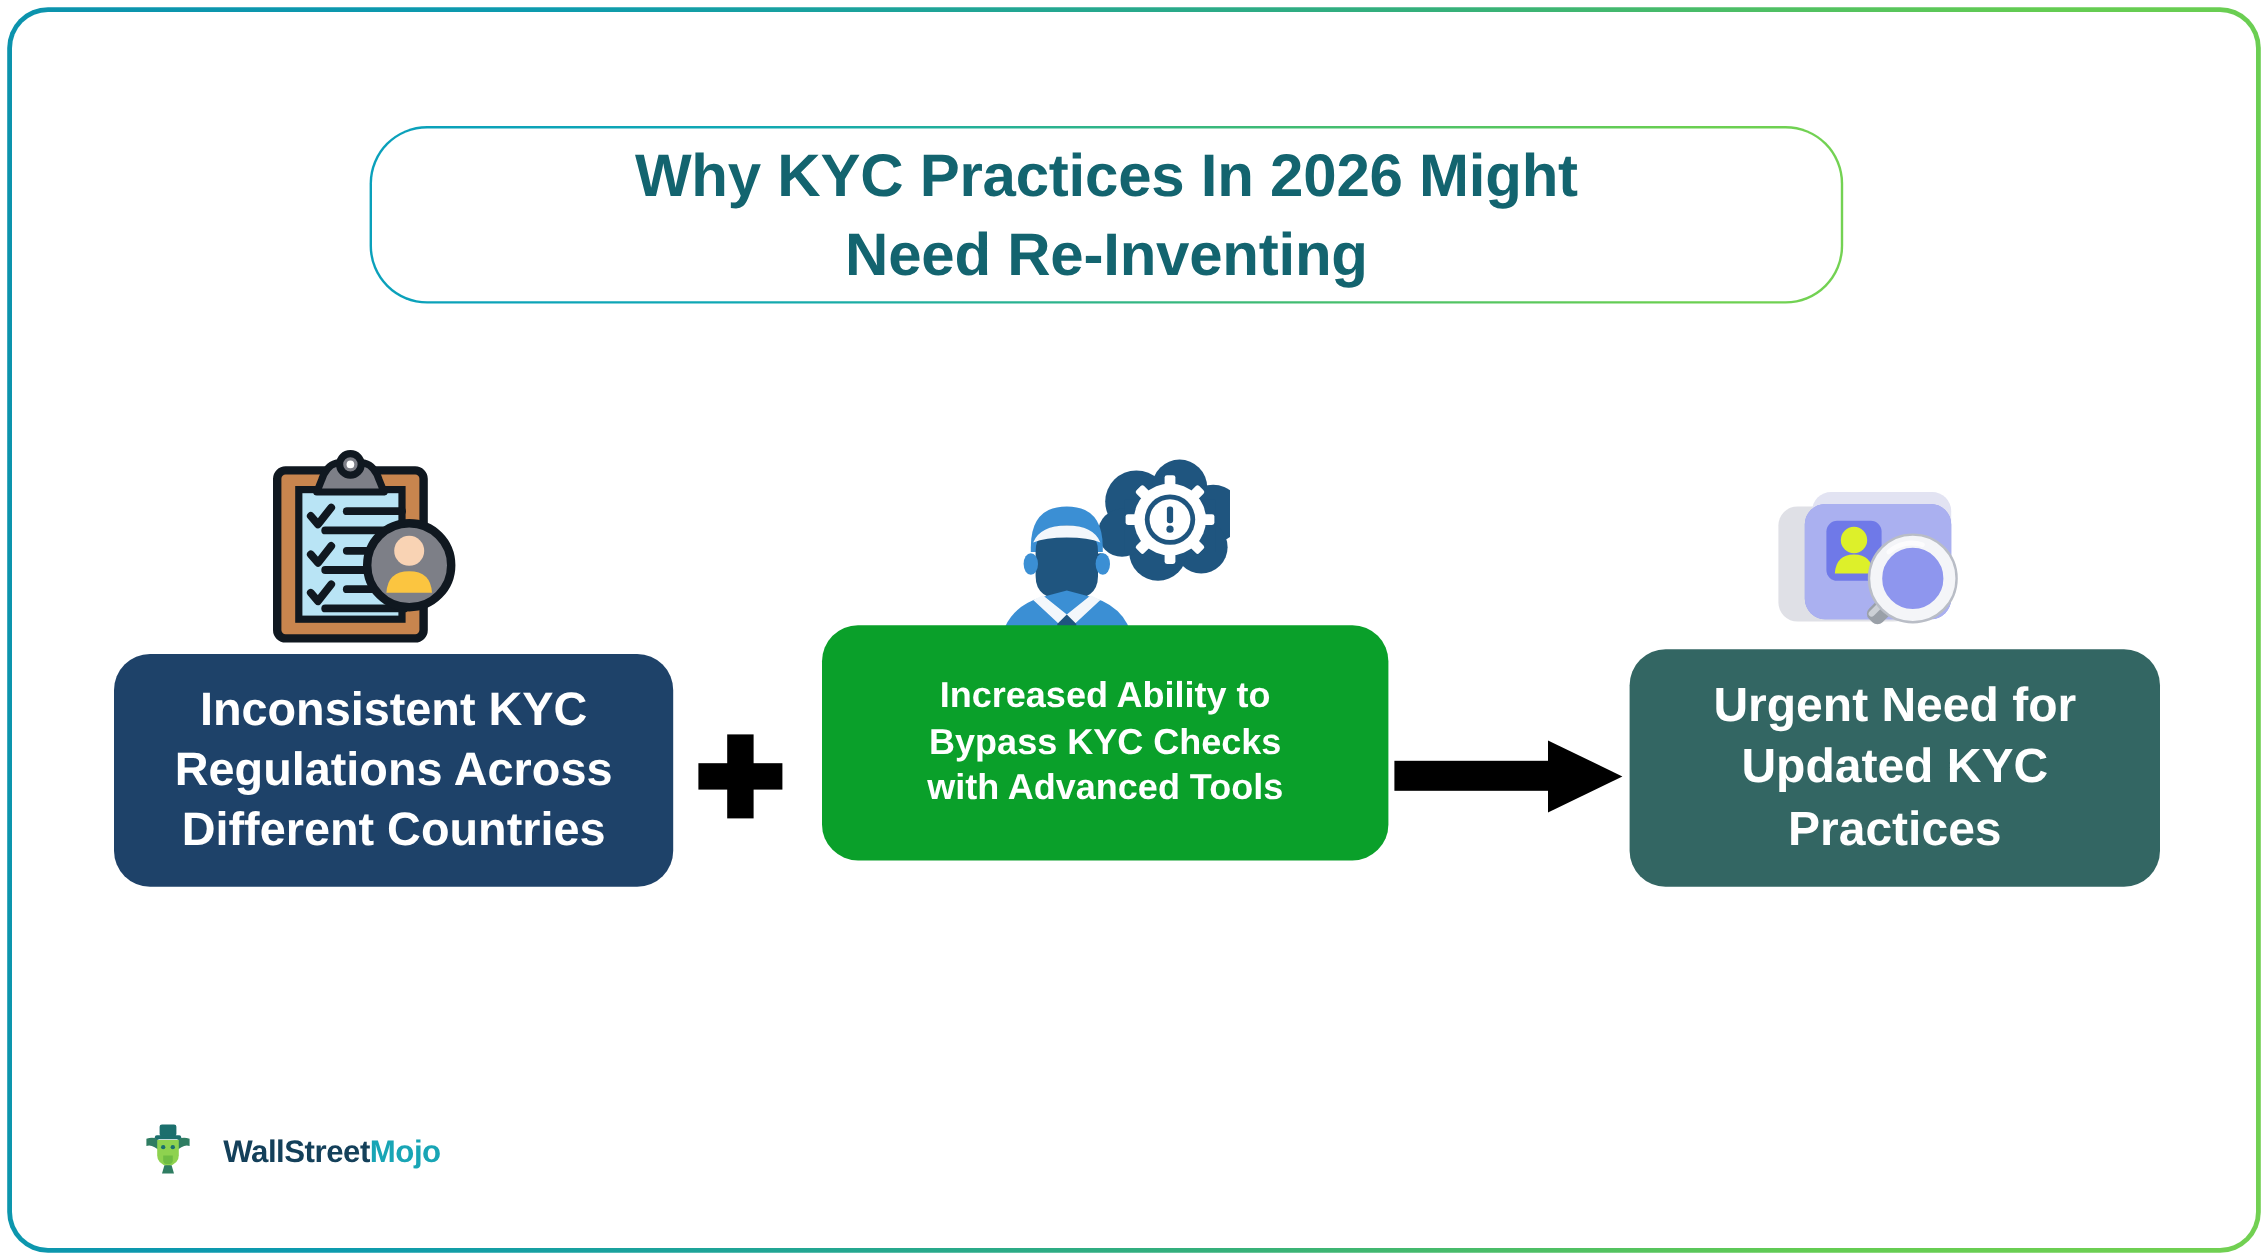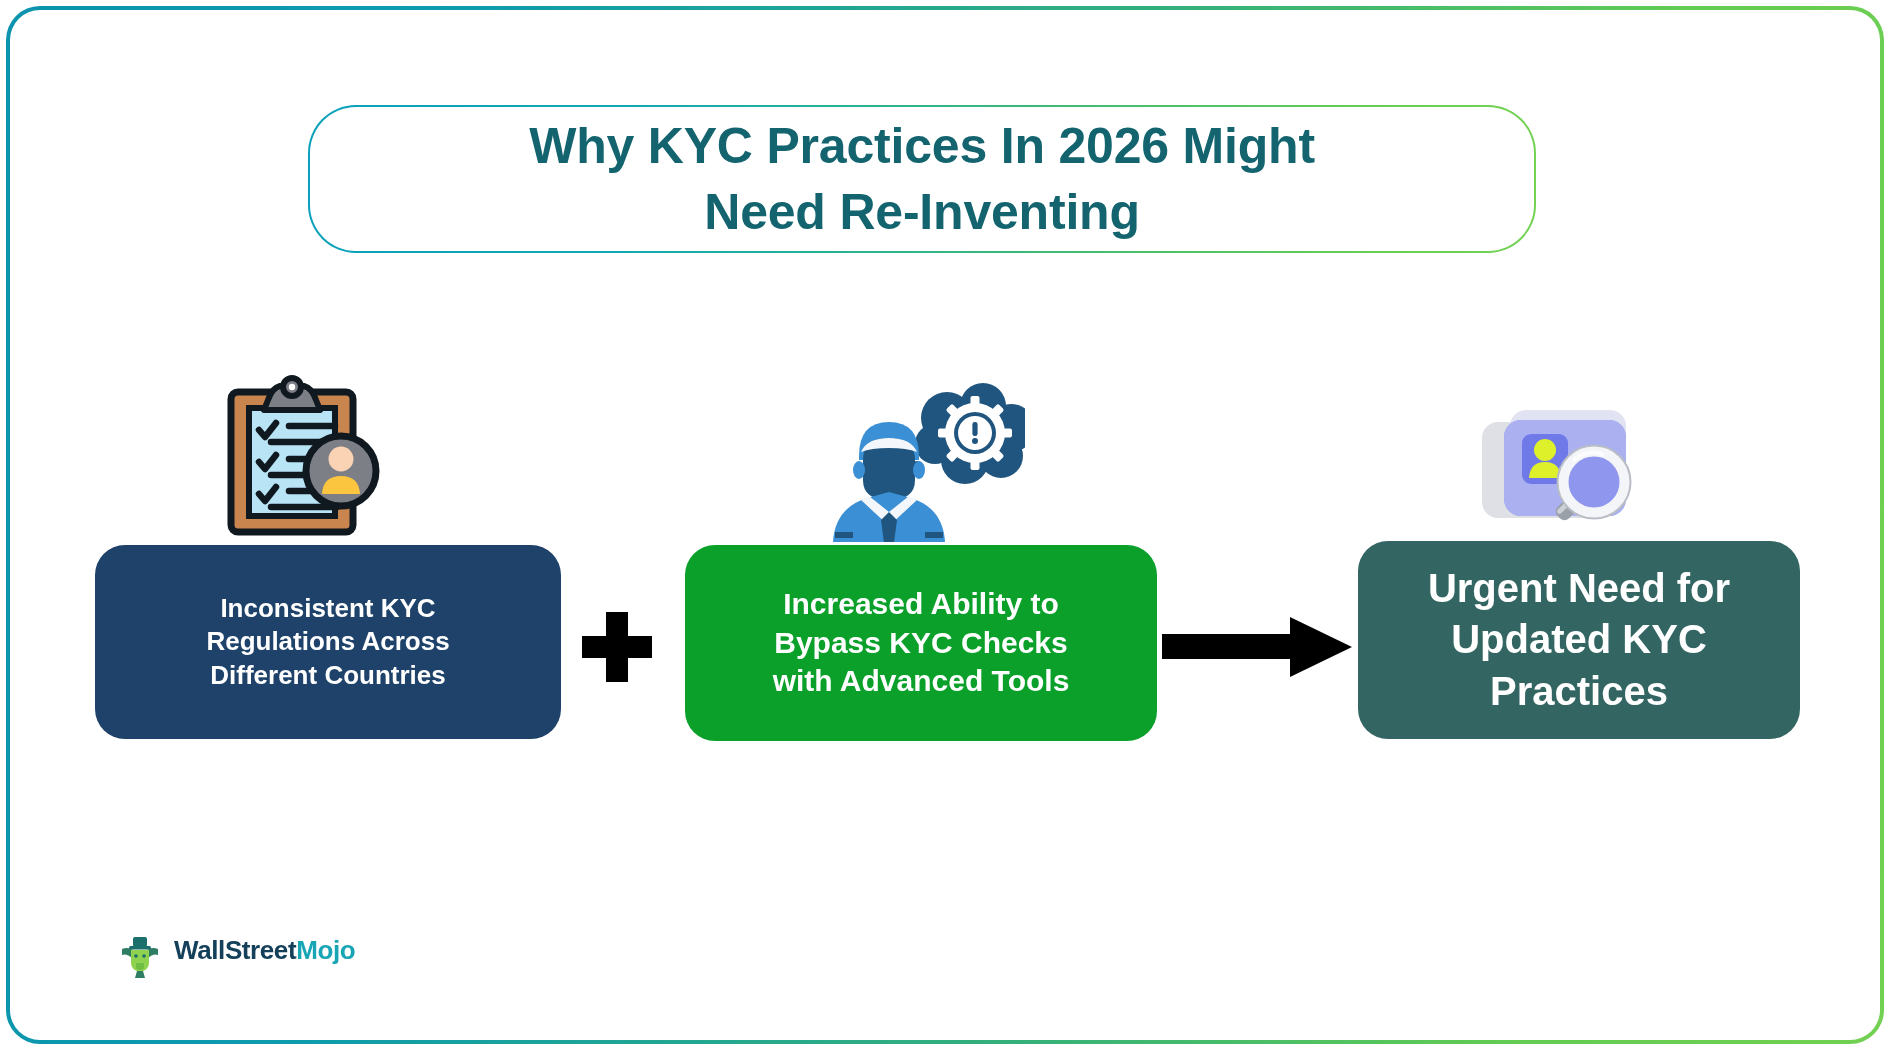--- a/index.html
+++ b/index.html
@@ -90,25 +90,25 @@
   .card-label {
     color: #ffffff;
     font-weight: bold;
     line-height: 1.29;
     white-space: pre-line;
     padding: 0 16px;
   }
 
   
   #card-1 { left: 95px;  top: 545px; width: 466px; height: 194px; background: #1e4269; }
-  #card-1 .card-label { font-size: 26px; }
+  #card-1 .card-label { font-size: 39px; }
   #icon-1 { left: 205px; top: 370px; width: 190px; height: 170px; }
 
   
-  #card-2 { left: 685px; top: 545px; width: 472px; height: 196px; background: #0aa02a; }
+  #card-2 { left: 685px; top: 521px; width: 472px; height: 196px; background: #0aa02a; }
   #card-2 .card-label { font-size: 30px; }
   #icon-2 { left: 825px; top: 382px; width: 200px; height: 160px; }
 
   
   #card-3 { left: 1358px; top: 541px; width: 442px; height: 198px; background: #336663; }
   #card-3 .card-label { font-size: 40px; }
   #icon-3 { left: 1470px; top: 398px; width: 180px; height: 140px; }
 
   
   #plus-operator {
@@ -141,21 +141,22 @@
     border-bottom: 30px solid transparent;
     border-left: 62px solid #000;
   }
 
   
   #logo {
     position: absolute;
     left: 118px;
     top: 935px;
     display: flex;
-    gap: 12px;
+    align-items: center;
+    gap: 24px;
   }
   #logo-wordmark {
     font-size: 26px;
     font-weight: bold;
     letter-spacing: -0.4px;
     white-space: nowrap;
   }
   .logo-wall { color: #14405a; }
   .logo-mojo { color: #18a5b5; }
 </style>

